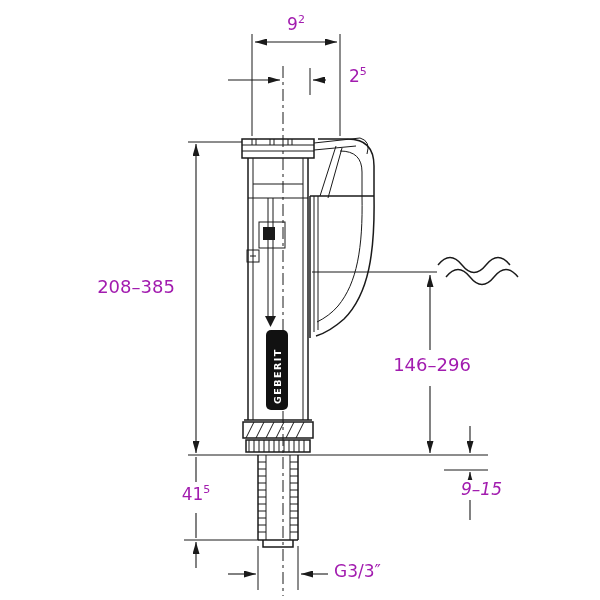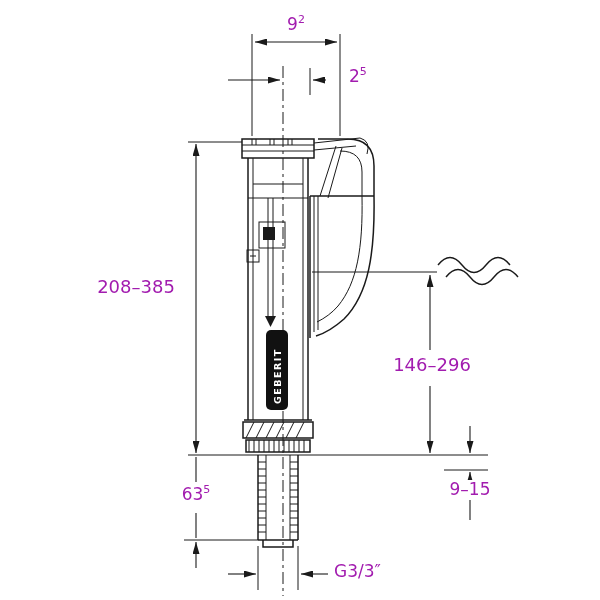--- a/index.html
+++ b/index.html
@@ -181,20 +181,20 @@
 
   <div class="label" style="left:349px;top:67px;">
     <span>2</span><sup>5</sup>
   </div>
 
   <div class="label range" style="left:80px;top:277px;width:112px;text-align:center;">208–385</div>
 
   <div class="label range bg" style="left:374px;top:355px;width:112px;text-align:center;">146–296</div>
 
   <div class="label" style="left:164px;top:485px;width:64px;text-align:center;">
-    <span>63</span><sup>5</sup>
+    <span>41</span><sup>5</sup>
   </div>
 
-  <div class="label bg" style="left:436px;top:480px;width:64px;text-align:center;">9–15</div>
+  <div class="label bg" style="left:436px;top:480px;width:64px;text-align:right;font-style:italic;">9–15</div>
 
   <div class="label" style="left:334px;top:562px;">G3/3″</div>
 
 </div>
 
 </body></html>

